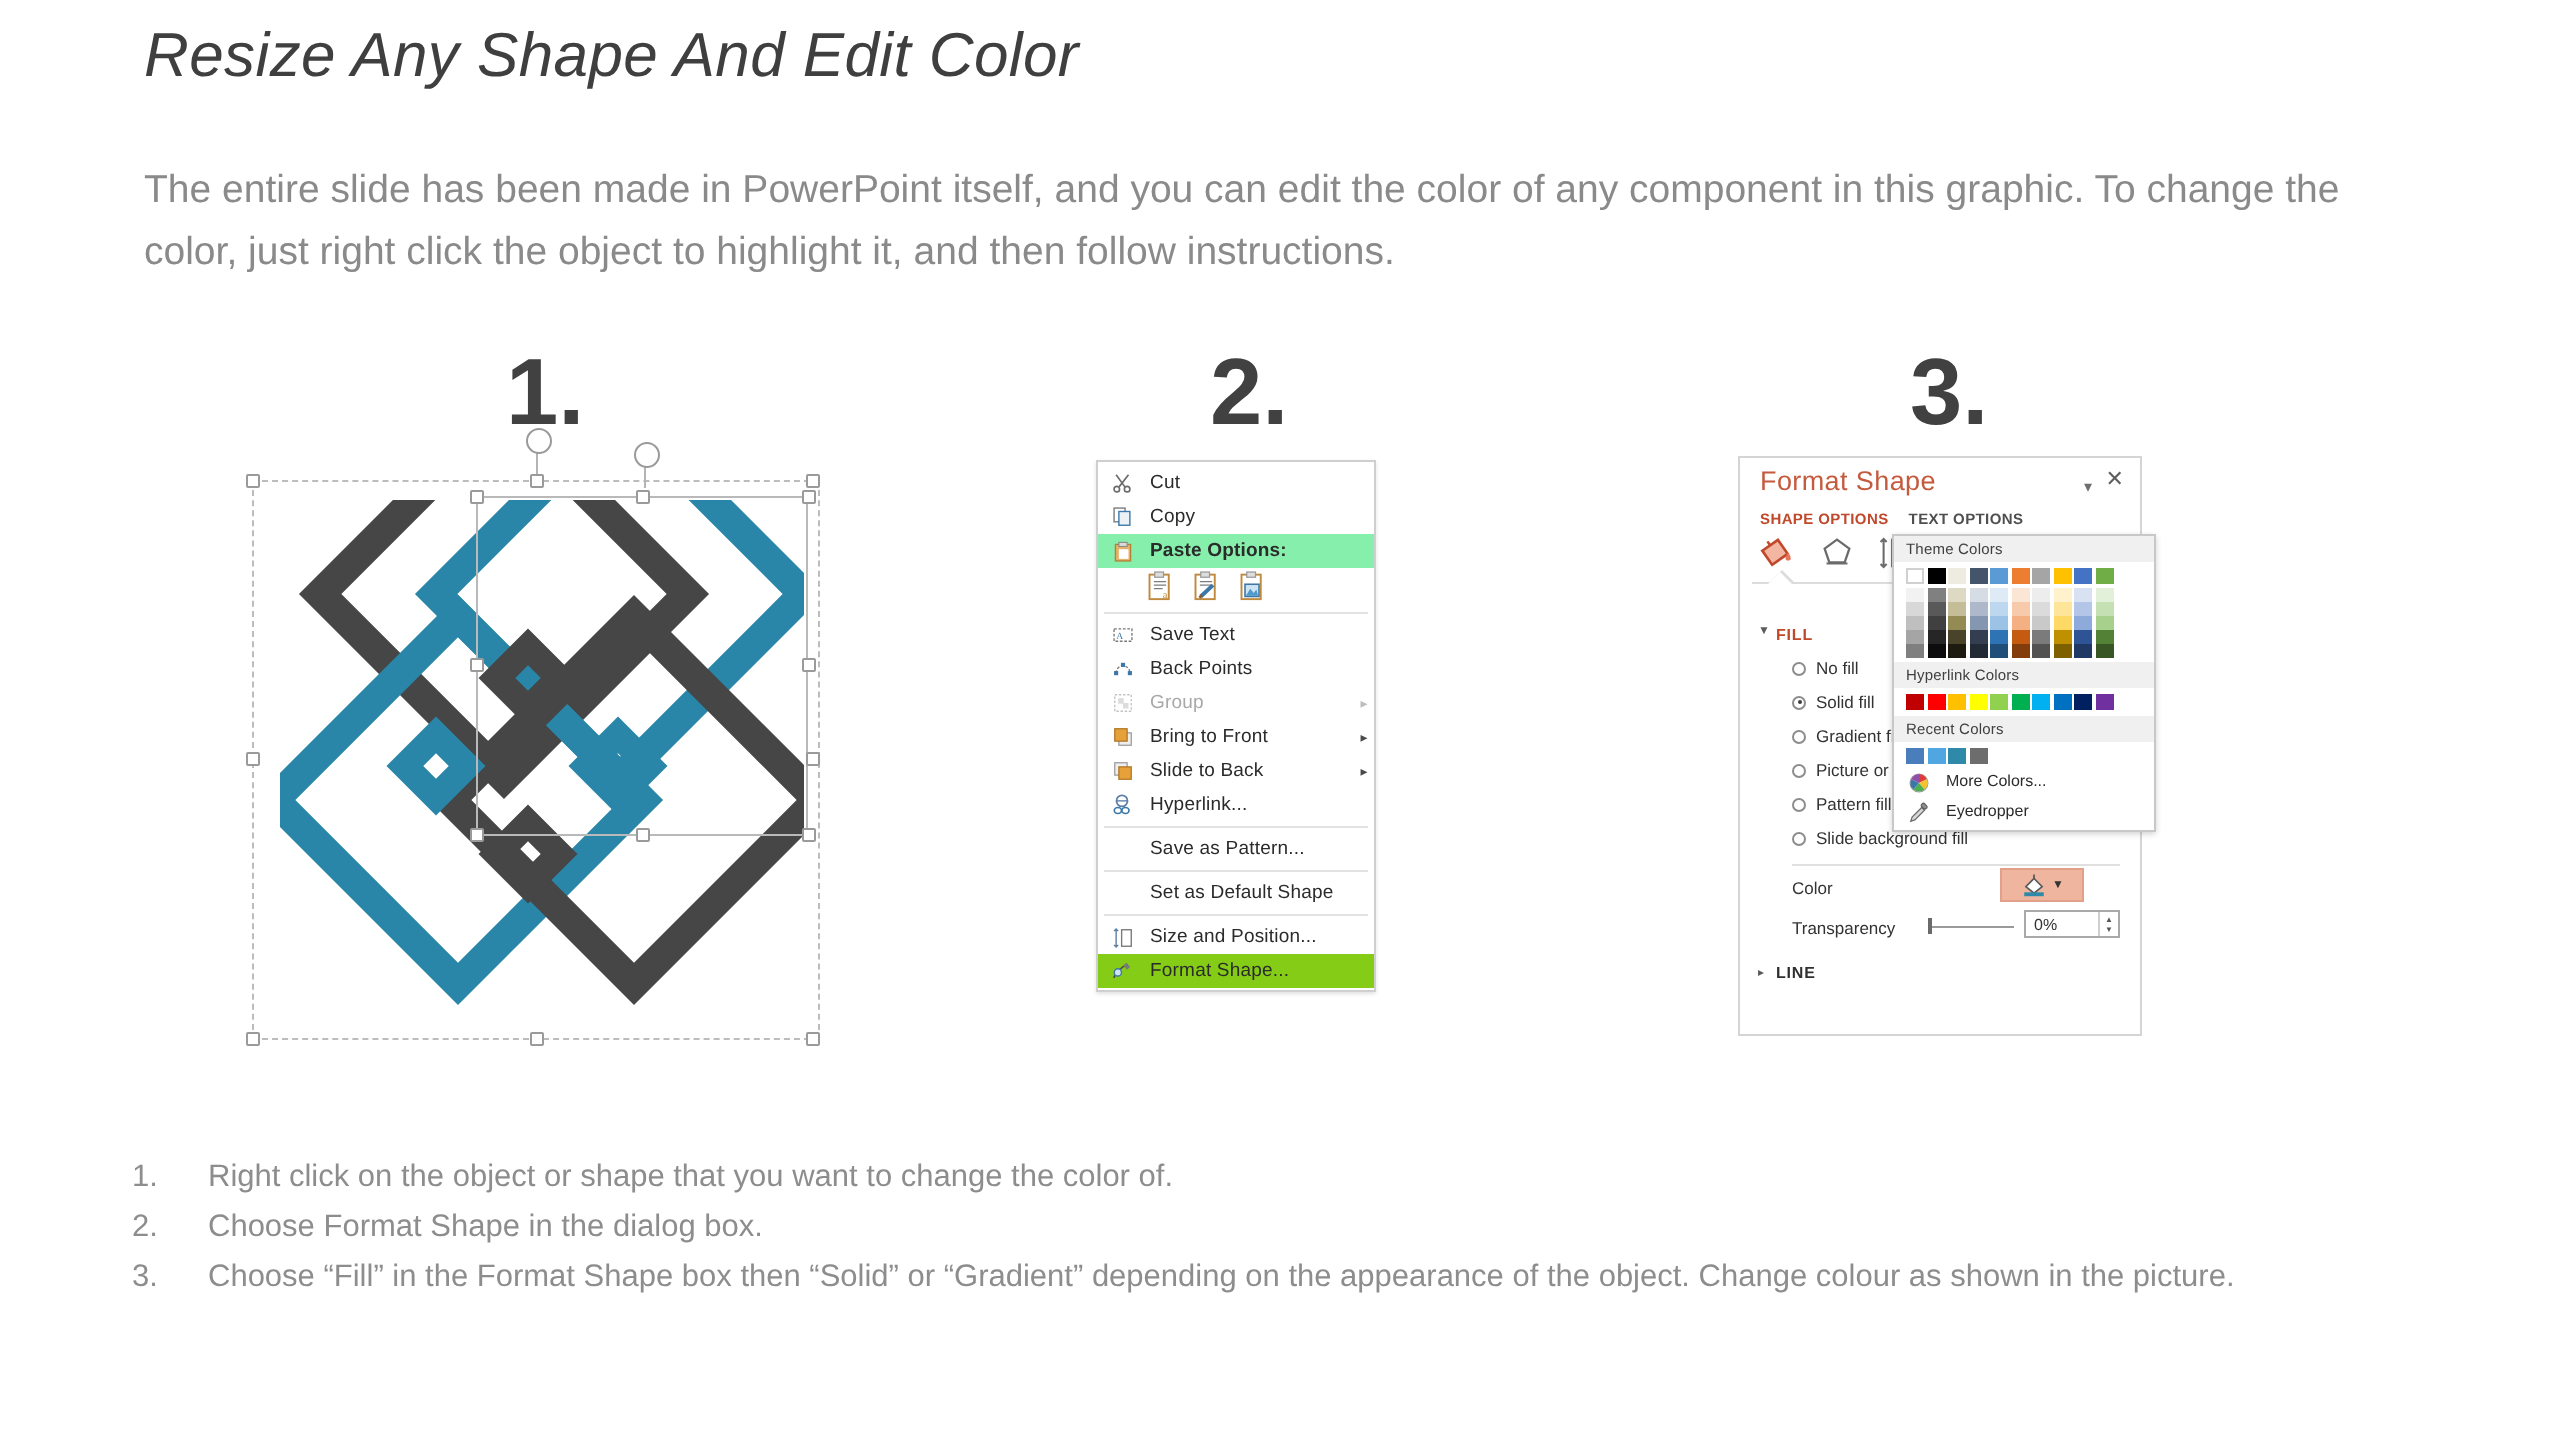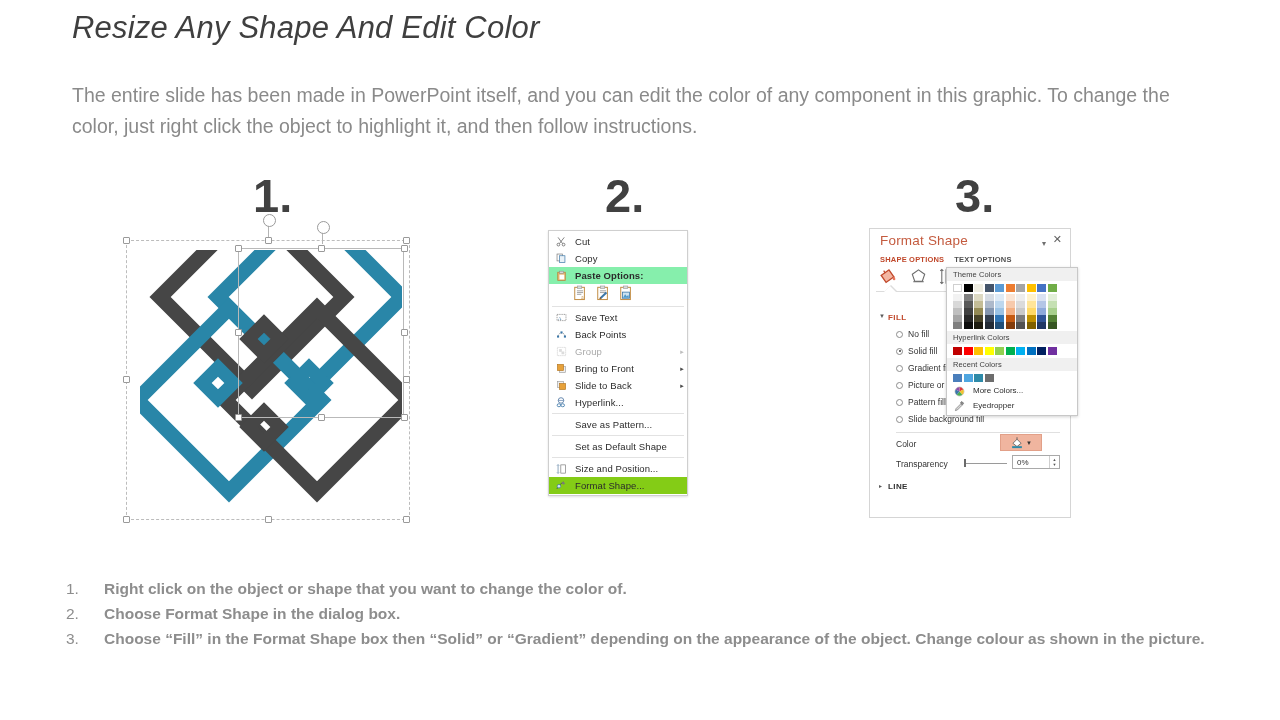--- a/index.html
+++ b/index.html
@@ -371,21 +371,21 @@
     position: absolute;
     left: 66px;
     top: 576px;
     width: 1210px;
     font-size: 15.5px;
     color: #8d8d8d;
     line-height: 25px;
   }
   .ins-item { display: flex; }
   .ins-no { width: 38px; flex: 0 0 38px; }
-  .ins-tx { flex: 1; font-weight: bold; }
+  .ins-tx { flex: 1; }
 </style>
 </head>
 <body>
 
 <div class="slide-title">Resize Any Shape And Edit Color</div>
 <div class="slide-subtitle">The entire slide has been made in PowerPoint itself, and you can edit the color of any component in this graphic. To change the color, just right click the object to highlight it, and then follow instructions.</div>
 
 <div class="step-num" id="step-num-1">1.</div>
 <div class="step-num" id="step-num-2">2.</div>
 <div class="step-num" id="step-num-3">3.</div>

